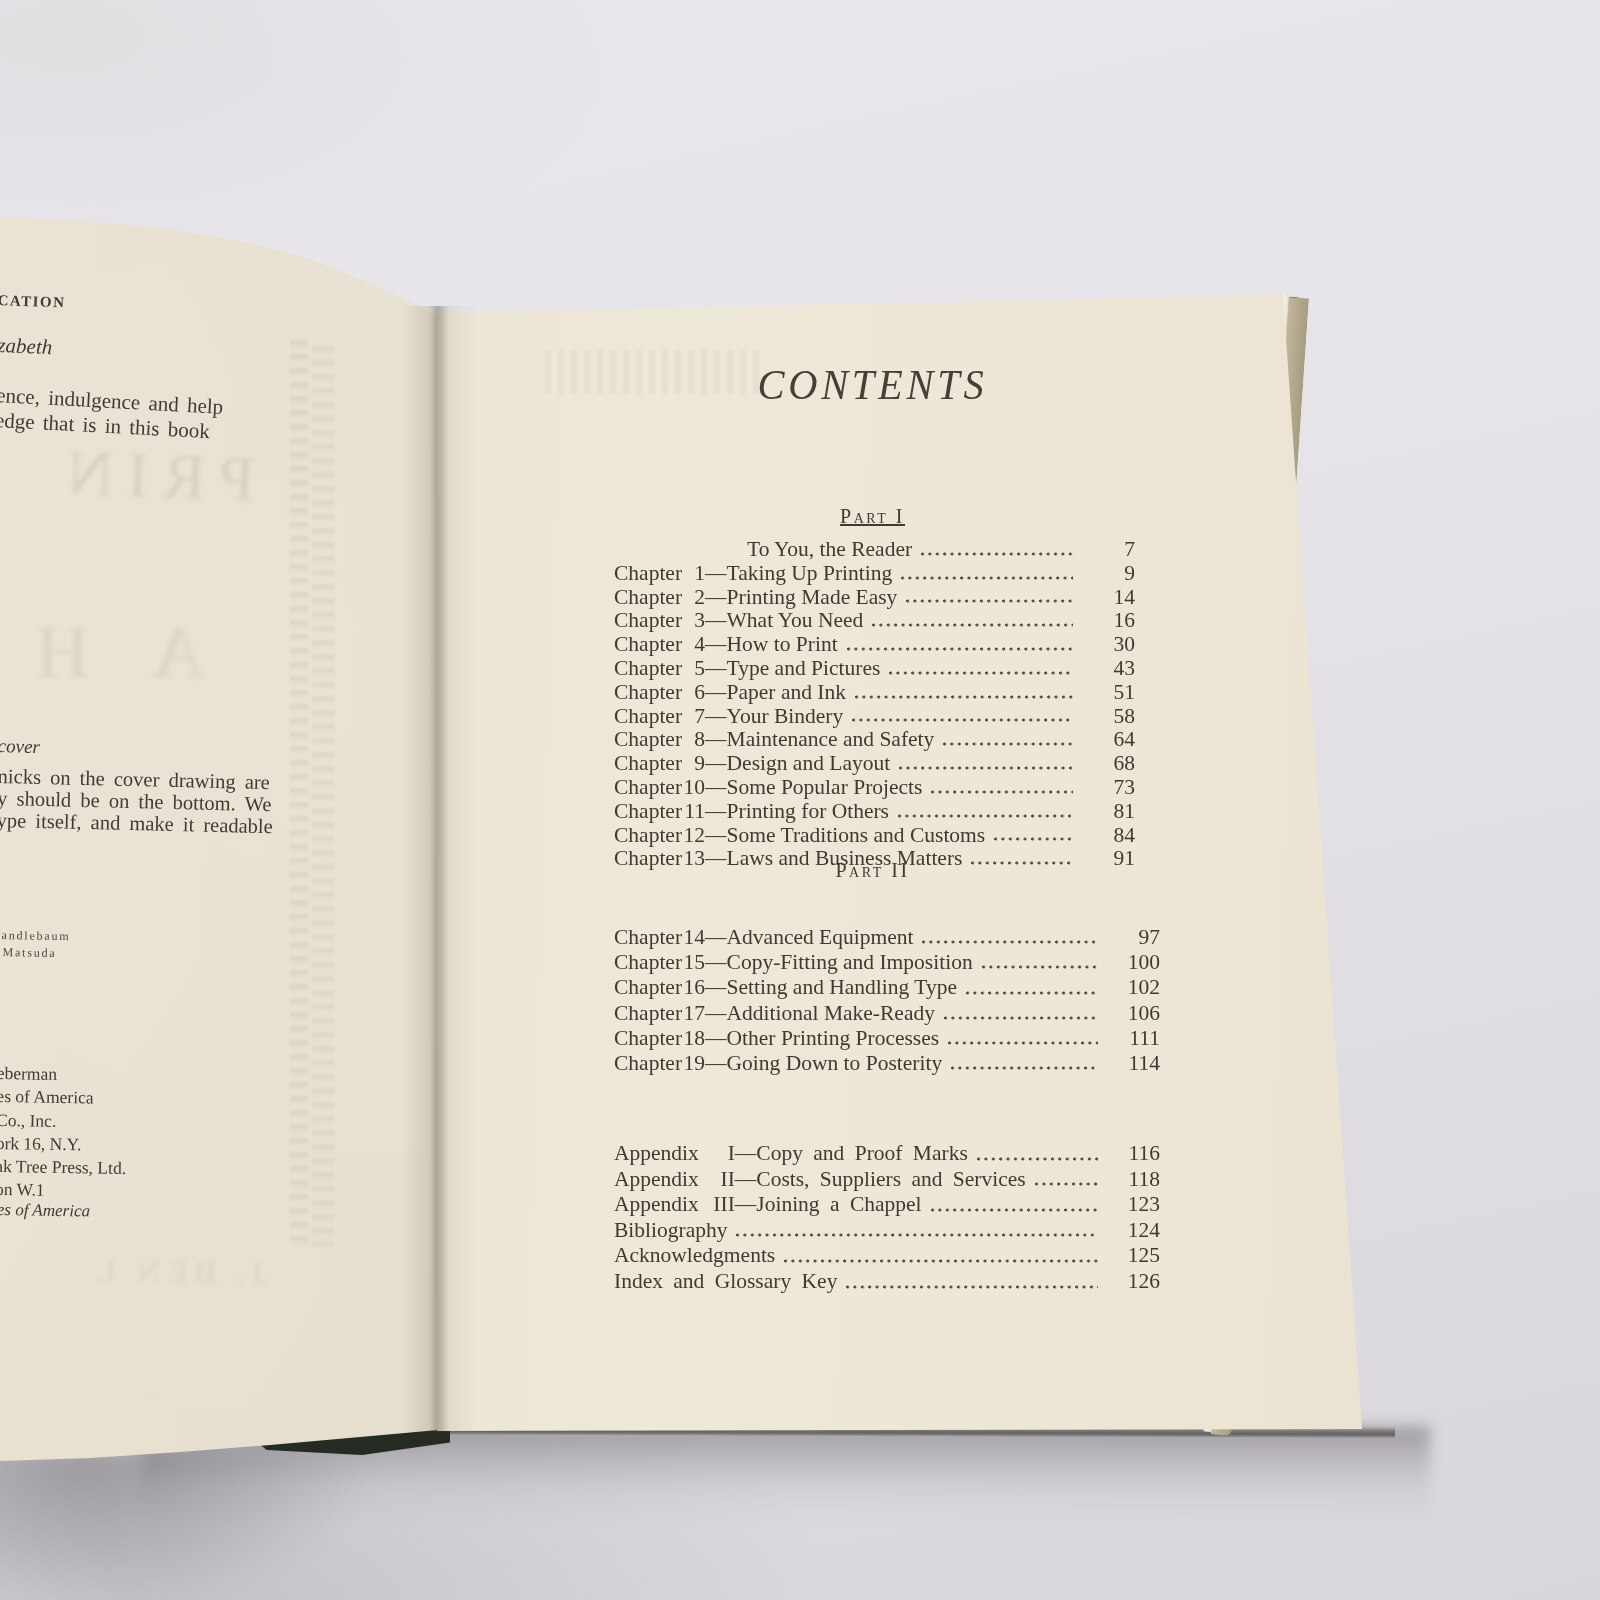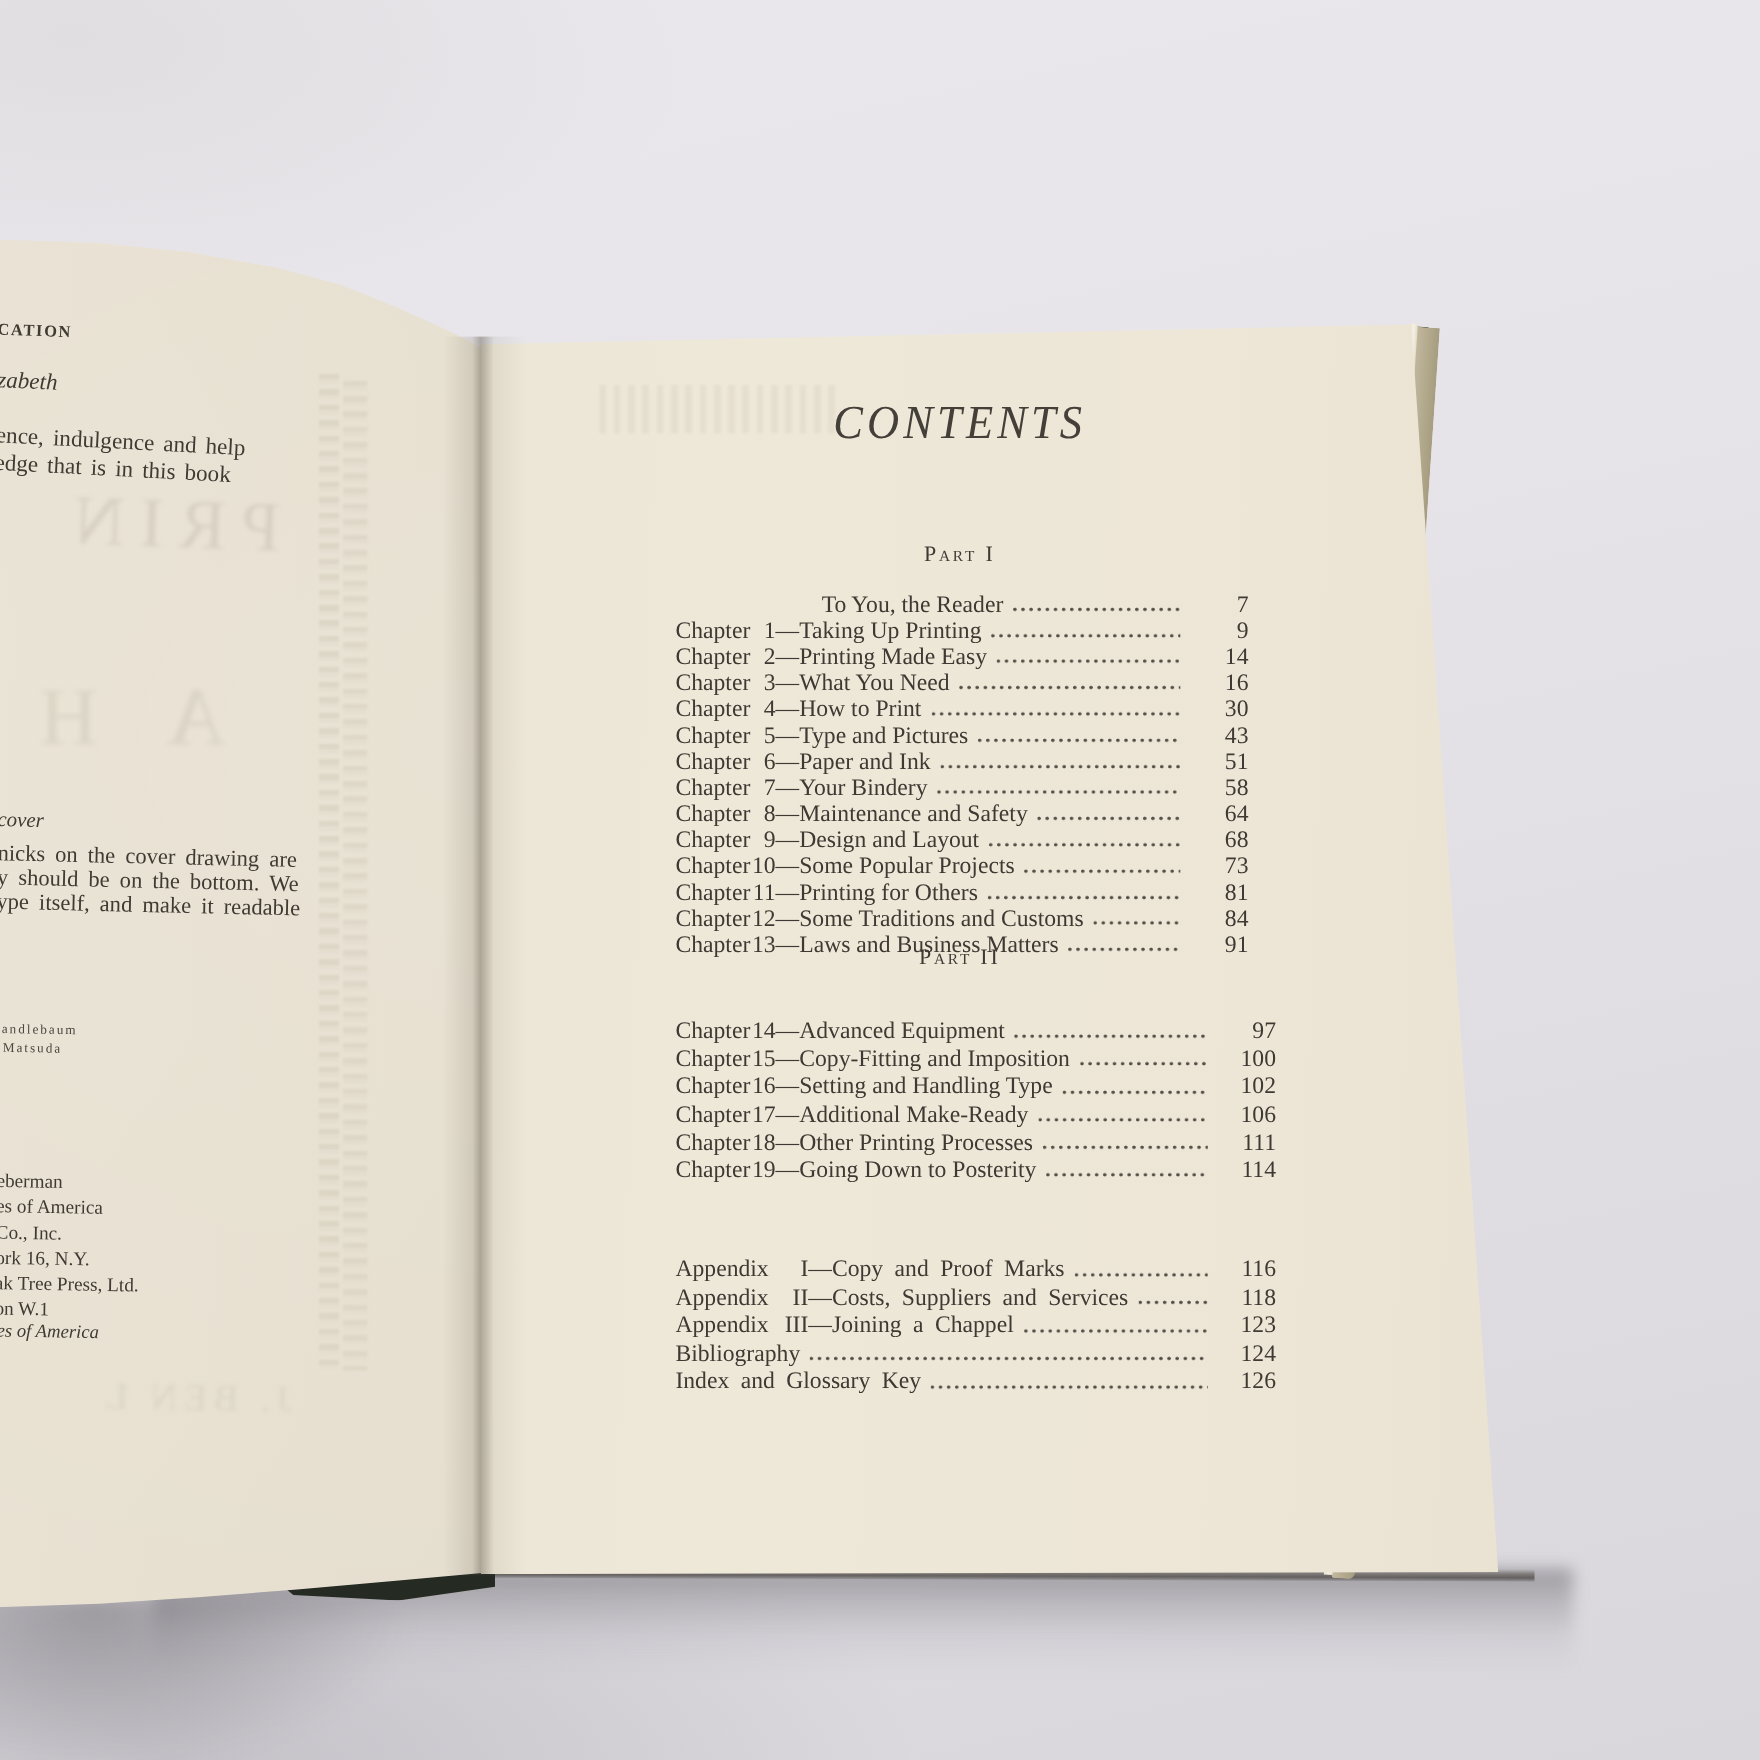--- a/index.html
+++ b/index.html
@@ -60,21 +60,21 @@
   .lp-note{left:-2px;top:765px;font-size:20.5px;line-height:22px;word-spacing:4px;transform:rotate(1.3deg);}
   .lp-credits{left:-4px;top:927px;font-size:12px;line-height:16.5px;letter-spacing:1.8px;color:#4b453e;transform:rotate(1deg);}
   .lp-credits .ln:last-child{padding-left:7px;}
   .lp-pub{left:-3px;top:1062px;font-size:17.5px;line-height:23.3px;transform:rotate(.9deg);}
   .lp-printed{left:-3px;top:1200px;font-size:17px;font-style:italic;transform:rotate(.9deg);}
   
   .contents-title{position:absolute;left:585px;top:360px;width:575px;text-align:center;
     font-style:italic;font-size:43px;letter-spacing:4px;color:#443f39;transform:scaleX(.94);}
   .part-heading{position:absolute;left:585px;width:575px;text-align:center;
     font-variant:small-caps;letter-spacing:2.5px;font-size:20px;color:#3e3933;}
-  .ph1{top:493px;} .ph2{top:859px;}
+  .ph1{top:505px;text-decoration:underline;} .ph2{top:859px;}
   .rows{position:absolute;left:585px;width:575px;}
   .rows-p1{top:538px;} .rows-p2{top:925px;} .rows-app{top:1141px;}
   .toc-row{display:flex;align-items:baseline;font-size:21.5px;color:#3e3933;height:23.8px;line-height:23.8px;white-space:pre;margin-left:29px;}
   .rows-p1 .toc-row{padding-right:25px;}
   .rows-p2 .toc-row{height:25.2px;line-height:25.2px;}
   .rows-app .toc-row{height:25.6px;line-height:25.6px;}
   .cnum{width:23px;text-align:right;display:inline-block;}
   .cnum.roman{width:36px;}
   .ttl.indent{padding-left:133px;}
   .rows-app .ttl{word-spacing:5px;}
@@ -158,18 +158,19 @@
         <div class="toc-row"><span class="pfx">Chapter</span><span class="cnum">16</span><span class="ttl">—Setting and Handling Type</span><span class="dots"></span><span class="pg">102</span></div>
         <div class="toc-row"><span class="pfx">Chapter</span><span class="cnum">17</span><span class="ttl">—Additional Make-Ready</span><span class="dots"></span><span class="pg">106</span></div>
         <div class="toc-row"><span class="pfx">Chapter</span><span class="cnum">18</span><span class="ttl">—Other Printing Processes</span><span class="dots"></span><span class="pg">111</span></div>
         <div class="toc-row"><span class="pfx">Chapter</span><span class="cnum">19</span><span class="ttl">—Going Down to Posterity</span><span class="dots"></span><span class="pg">114</span></div>
       </div>
     <div class="rows rows-app">
         <div class="toc-row"><span class="pfx">Appendix</span><span class="cnum roman">I</span><span class="ttl">—Copy and Proof Marks</span><span class="dots"></span><span class="pg">116</span></div>
         <div class="toc-row"><span class="pfx">Appendix</span><span class="cnum roman">II</span><span class="ttl">—Costs, Suppliers and Services</span><span class="dots"></span><span class="pg">118</span></div>
         <div class="toc-row"><span class="pfx">Appendix</span><span class="cnum roman">III</span><span class="ttl">—Joining a Chappel</span><span class="dots"></span><span class="pg">123</span></div>
         <div class="toc-row"><span class="ttl">Bibliography</span><span class="dots"></span><span class="pg">124</span></div>
+        <div class="toc-row"><span class="ttl">Acknowledgments</span><span class="dots"></span><span class="pg">125</span></div>
         <div class="toc-row"><span class="ttl">Index and Glossary Key</span><span class="dots"></span><span class="pg">126</span></div>
       </div>
   </div>
 
   <div class="gutter"></div>
 </div>
 
 </body></html>

